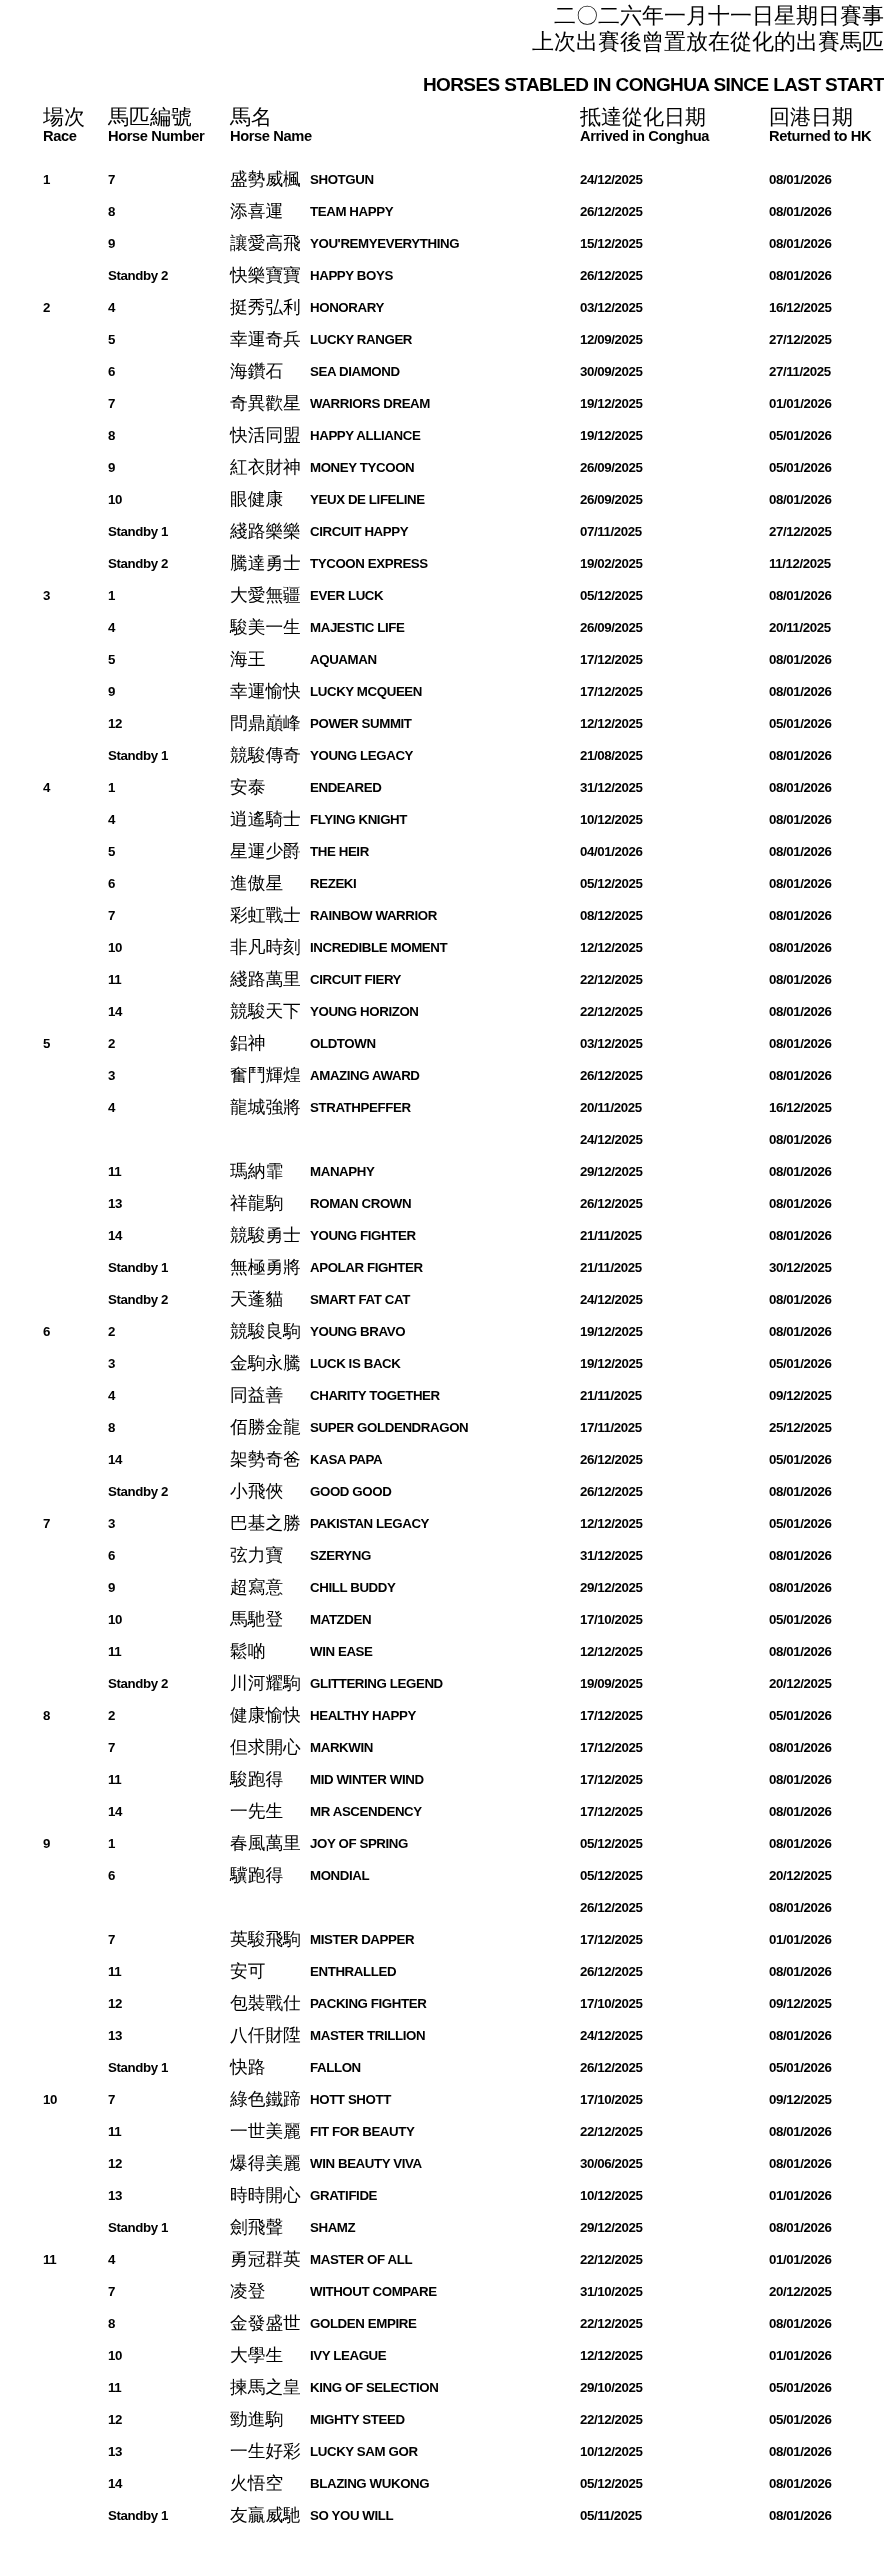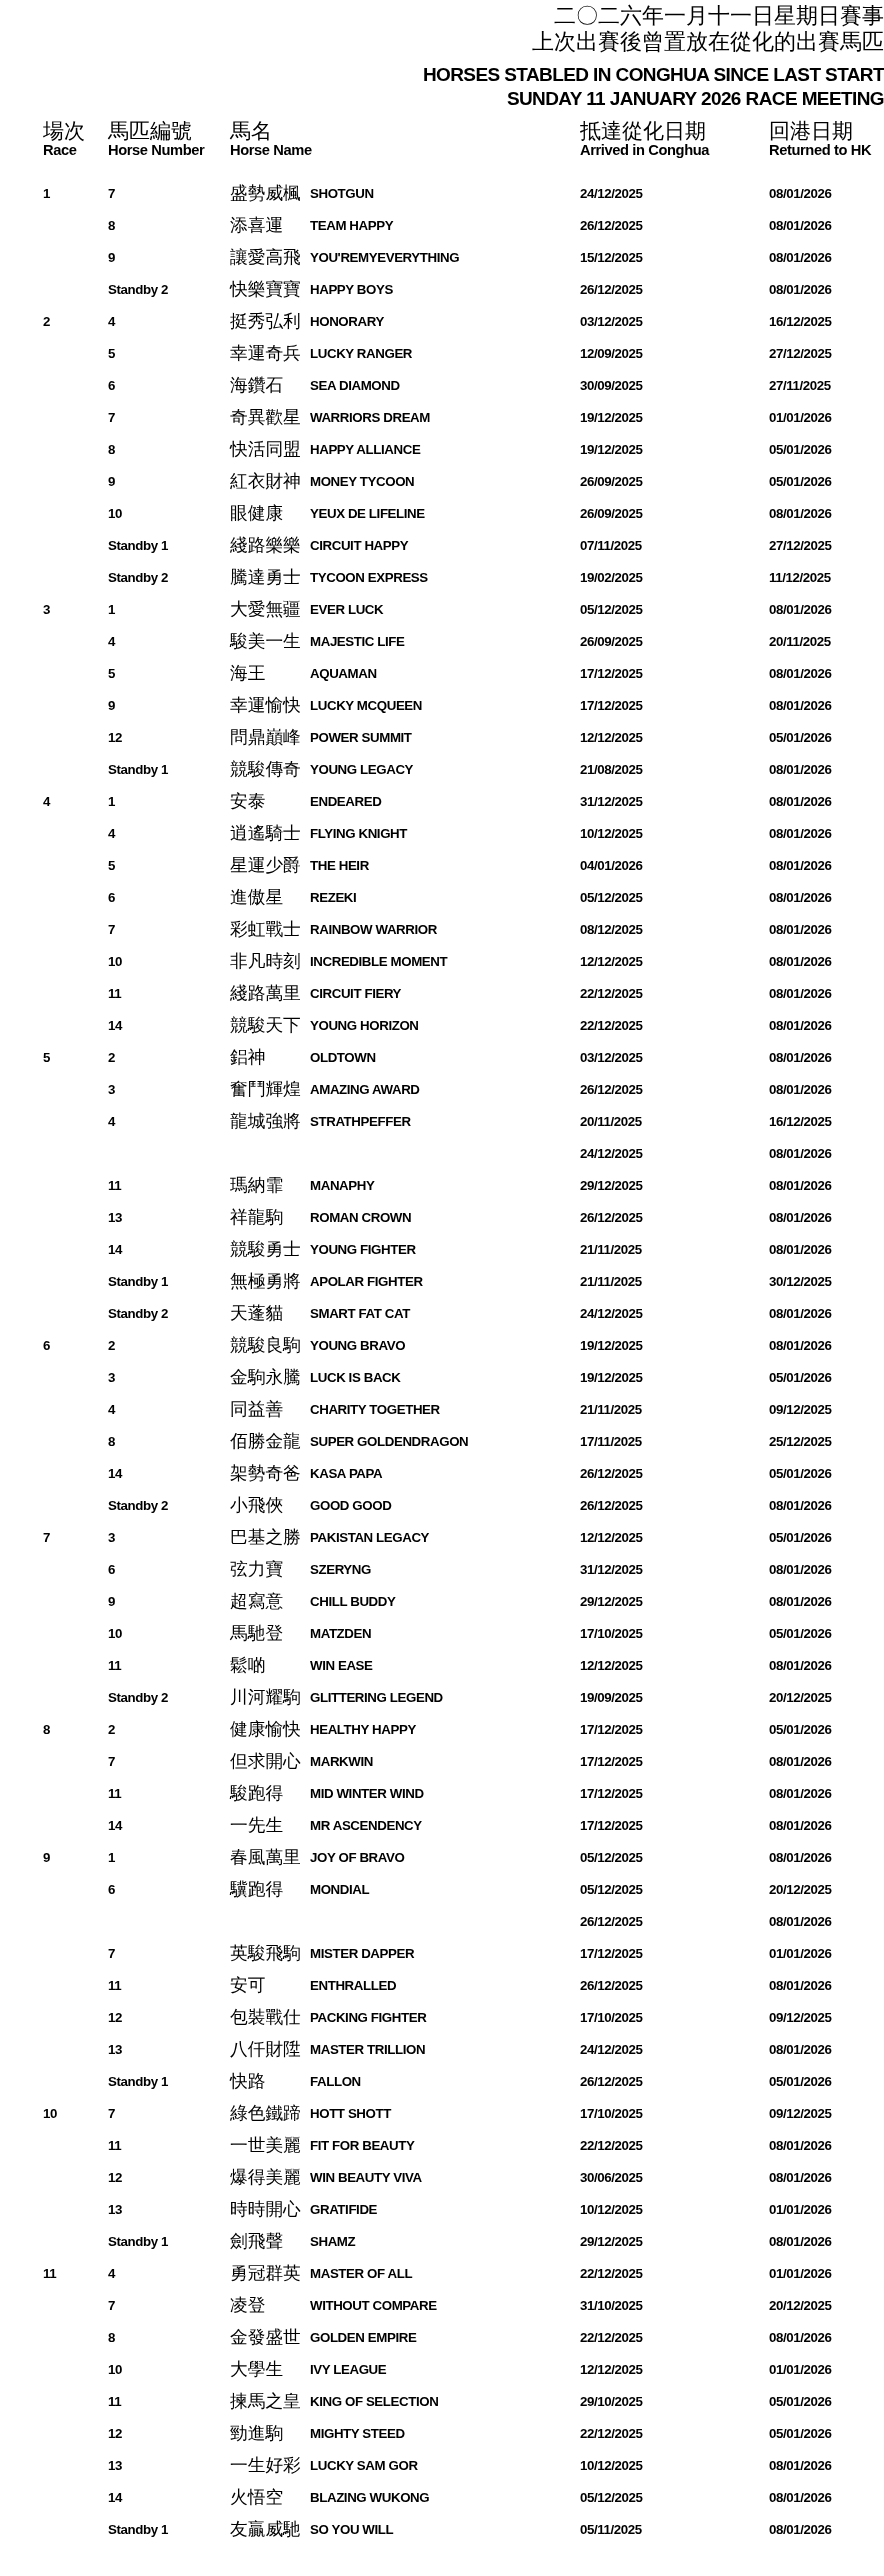--- a/index.html
+++ b/index.html
@@ -13,21 +13,21 @@
     position: relative;
     width: 884px;
     min-height: 2576px;
     background: #ffffff;
     box-sizing: border-box;
     padding-bottom: 32px;
   }
   .titles { text-align: right; }
   .title-zh1 { margin-top: 2.9px; font-size: 22px; line-height: 26.5px; font-weight: 400; }
   .title-zh2 { font-size: 22px; line-height: 26.5px; font-weight: 400; margin-left: 20px; }
-  .title-en1 { margin-top: 7px; font-size: 19px; line-height: 24px; font-weight: 700; letter-spacing: -0.6px; }
+  .title-en1 { margin-top: 17px; font-size: 19px; line-height: 24px; font-weight: 700; letter-spacing: -0.6px; }
   .title-en2 { font-size: 19px; line-height: 24px; font-weight: 700; letter-spacing: -0.6px; }
 
   .grid-cols {
     display: grid;
     grid-template-columns: 65px 122px 80px 270px 189px auto;
     padding-left: 43px;
     box-sizing: border-box;
     width: 884px;
   }
   .thead { margin-top: 10.3px; }
@@ -51,21 +51,20 @@
 </style>
 </head>
 <body>
 
 <div class="doc">
 
   <div class="titles">
     <div class="title-zh1">二〇二六年一月十一日星期日賽事</div>
     <div class="title-zh2">上次出賽後曾置放在從化的出賽馬匹</div>
     <div class="title-en1">HORSES STABLED IN CONGHUA SINCE LAST START</div>
-    <div class="title-en2">SUNDAY 11 JANUARY 2026 RACE MEETING</div>
   </div>
 
   <div class="grid-cols thead">
     <div>
       <div class="h-zh">場次</div>
       <div class="h-en">Race</div>
     </div>
     <div>
       <div class="h-zh">馬匹編號</div>
       <div class="h-en">Horse Number</div>
@@ -550,21 +549,21 @@
       <div class="c-zh">一先生</div>
       <div class="c-en">MR ASCENDENCY</div>
       <div class="c-date">17/12/2025</div>
       <div class="c-date">08/01/2026</div>
     </div>
 
     <div class="grid-cols t-row">
       <div class="c-race">9</div>
       <div class="c-num">1</div>
       <div class="c-zh">春風萬里</div>
-      <div class="c-en">JOY OF BRAVO</div>
+      <div class="c-en">JOY OF SPRING</div>
       <div class="c-date">05/12/2025</div>
       <div class="c-date">08/01/2026</div>
     </div>
 
     <div class="grid-cols t-row">
       <div class="c-race"></div>
       <div class="c-num">6</div>
       <div class="c-zh">驥跑得</div>
       <div class="c-en">MONDIAL</div>
       <div class="c-date">05/12/2025</div>

